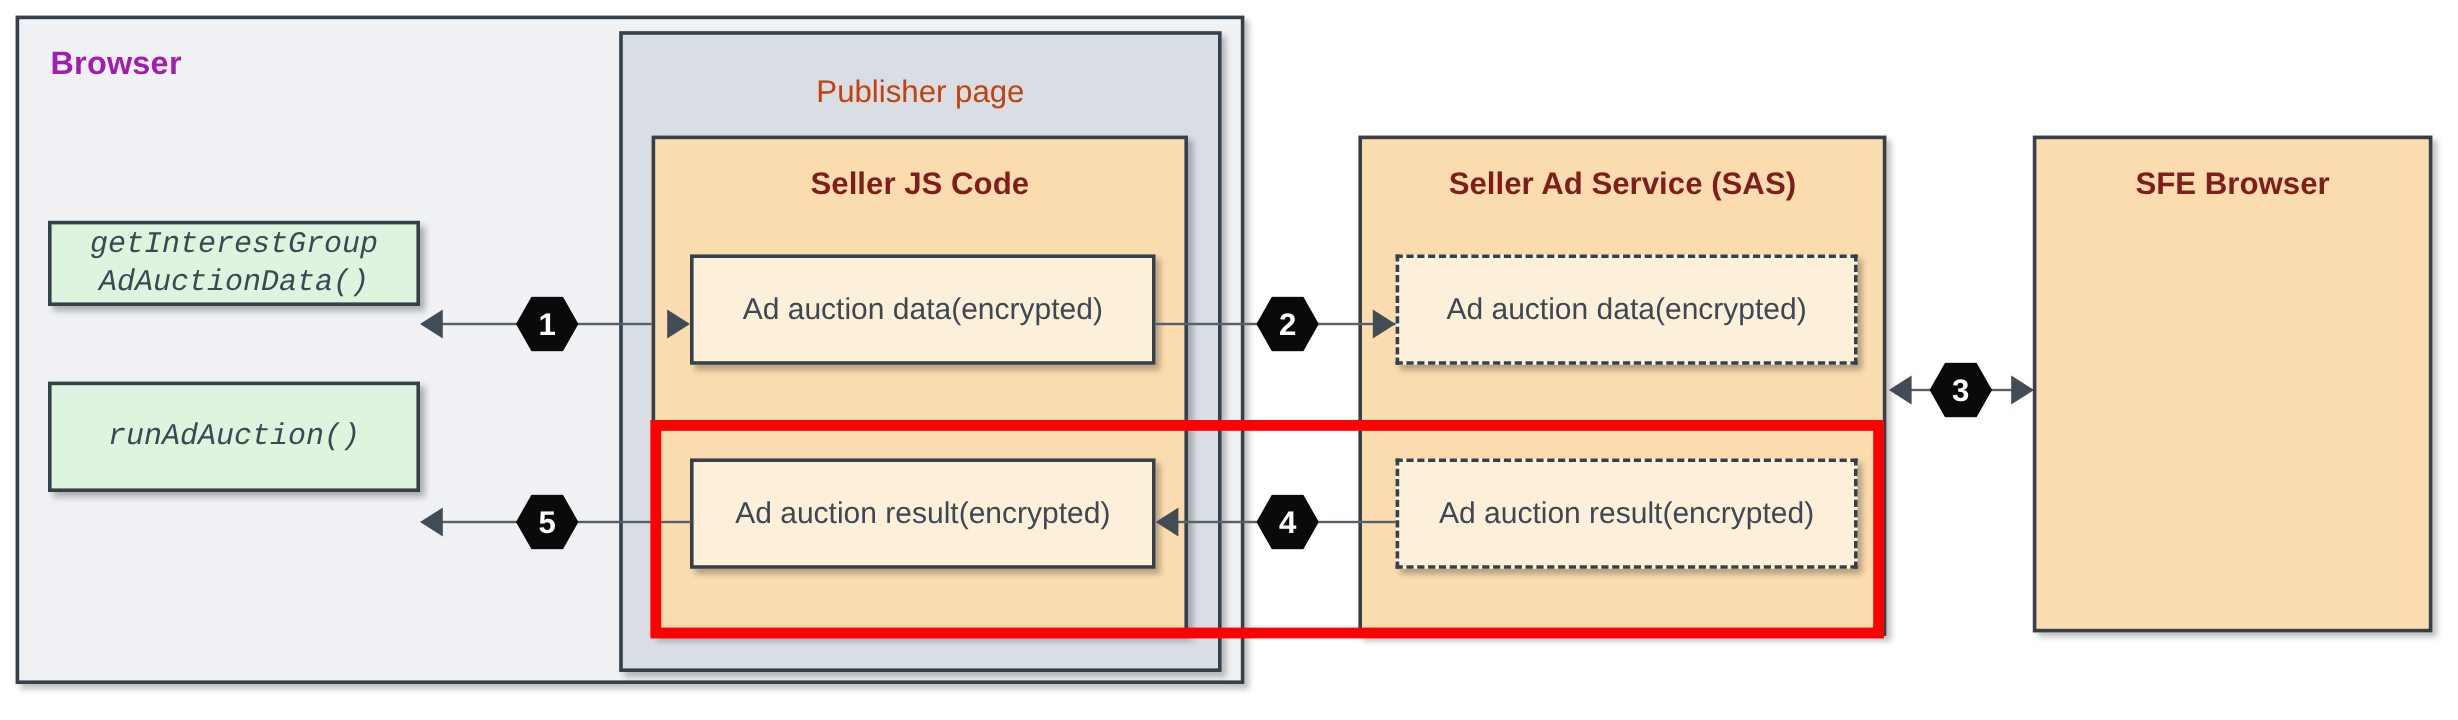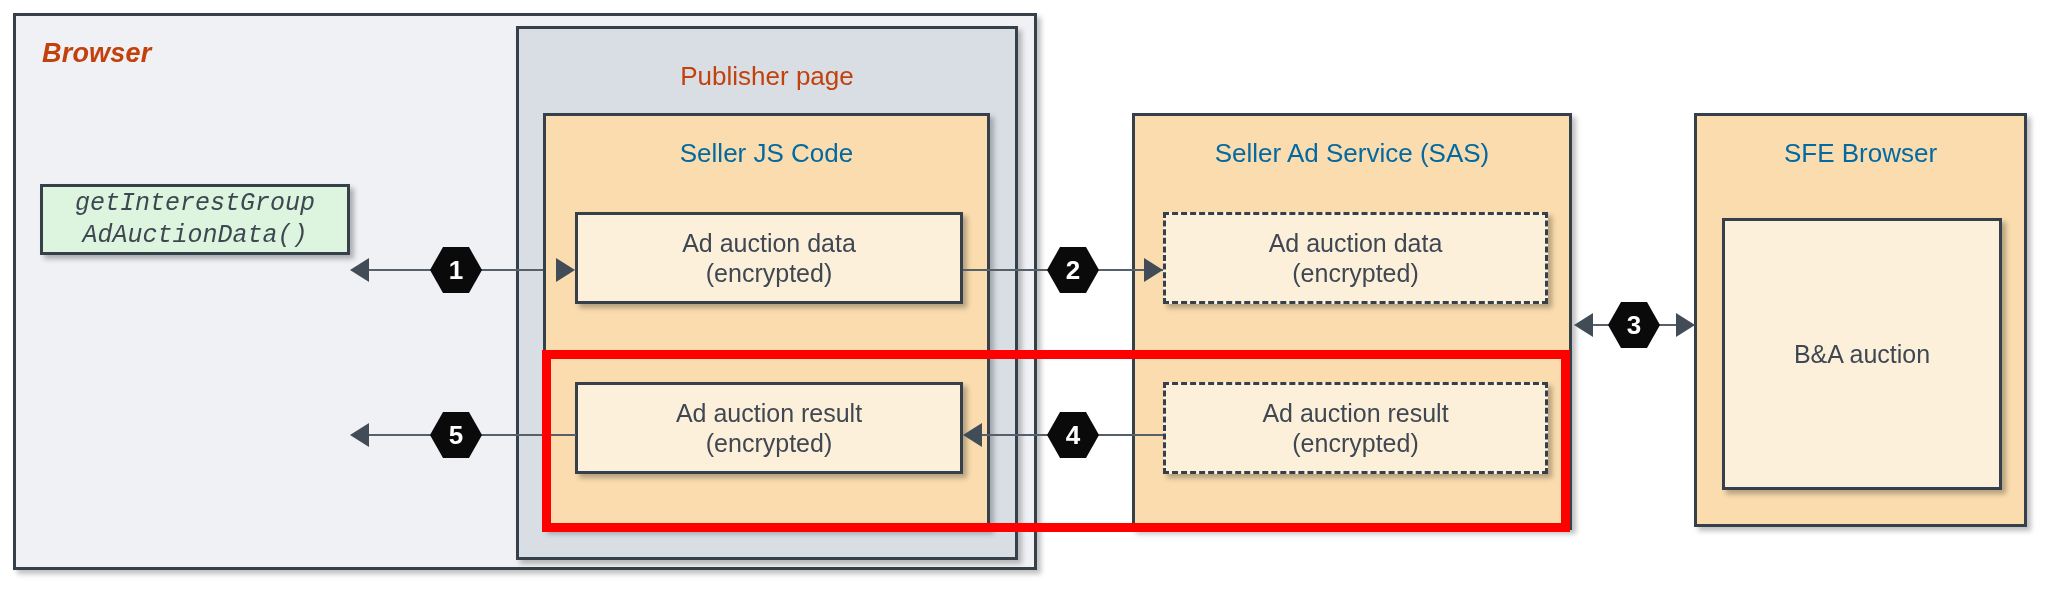--- a/index.html
+++ b/index.html
@@ -27,23 +27,22 @@
   
   .browser-box {
     left: 13px; top: 13px; width: 1024px; height: 557px;
     background: #EFF1F4;
   }
   .browser-title {
     position: absolute;
     left: 26px; top: 22px;
     font-size: 27px;
     font-weight: bold;
-    color: #c2410c;
+    color: #a21caf;
     letter-spacing: 0.2px;
-    font-style: italic;
   }
   .publisher-box {
     left: 516px; top: 26px; width: 502px; height: 534px;
     background: #D8DEE4;
   }
   .publisher-title {
     position: absolute;
     left: 0; right: 0; top: 32px;
     text-align: center;
     font-size: 26px;
@@ -54,32 +53,32 @@
   }
   .sellerjs-box { left: 543px; top: 113px; width: 447px; height: 417px; }
   .sas-box      { left: 1132px; top: 113px; width: 440px; height: 417px; }
   .sfe-box      { left: 1694px; top: 113px; width: 333px; height: 414px; }
 
   .service-title {
     position: absolute;
     left: 0; right: 0; top: 22px;
     text-align: center;
     font-size: 26px;
-    font-weight: normal;
-    color: #0369a1;
+    font-weight: bold;
+    color: #7f1d1d;
   }
   
   .card {
     position: absolute;
     box-sizing: border-box;
     background: #FDF0DA;
     border: 3px solid #36404A;
     box-shadow: 4px 4px 5px rgba(0,0,0,0.28);
     display: flex;
-    flex-direction: column;
+    flex-direction: row;
     align-items: center;
     justify-content: center;
     color: #3F4852;
     font-size: 25px;
     line-height: 1.22;
     text-align: center;
   }
   .card.dashed {
     border-style: dashed;
     border-width: 3px;
@@ -182,42 +181,42 @@
   </div>
 
   <div class="box service-box sfe-box">
     <div class="service-title">SFE Browser</div>
   </div>
 
   <div class="api-box api-getig">
     <span>getInterestGroup
 AdAuctionData()</span>
   </div>
+  <div class="api-box api-runad">
+    <span>runAdAuction()</span>
+  </div>
 
   <div class="card card-js-data">
     <span>Ad auction data</span>
     <span class="sub">(encrypted)</span>
   </div>
   <div class="card card-js-result">
     <span>Ad auction result</span>
     <span class="sub">(encrypted)</span>
   </div>
 
   <div class="card dashed card-sas-data">
     <span>Ad auction data</span>
     <span class="sub">(encrypted)</span>
   </div>
   <div class="card dashed card-sas-result">
     <span>Ad auction result</span>
     <span class="sub">(encrypted)</span>
   </div>
 
-  <div class="card card-ba">
-    <span>B&amp;A auction</span>
-  </div>
 
   <div class="line" style="left:368px; top:269px; width:175px;"></div>
   <div class="arrowhead arrow-left" style="left:350px; top:258px;"></div>
   <div class="arrowhead arrow-right" style="left:556px; top:258px;"></div>
 
   <div class="line" style="left:963px; top:269px; width:200px;"></div>
   <div class="arrowhead arrow-right" style="left:1144px; top:258px;"></div>
 
   <div class="line" style="left:1590px; top:324px; width:100px;"></div>
   <div class="arrowhead arrow-left" style="left:1574px; top:313px;"></div>

